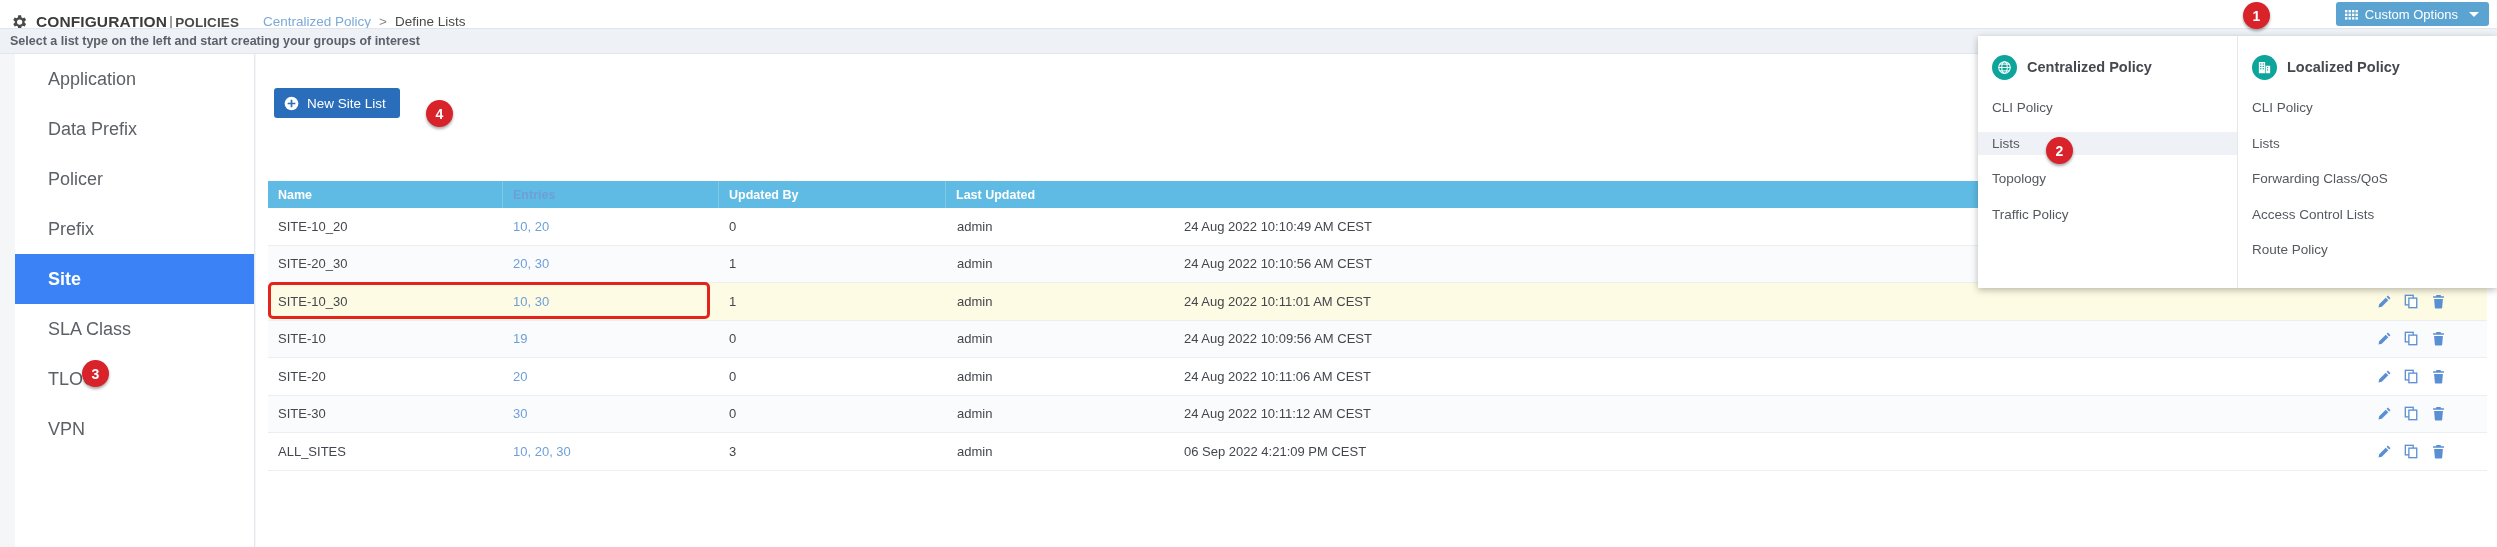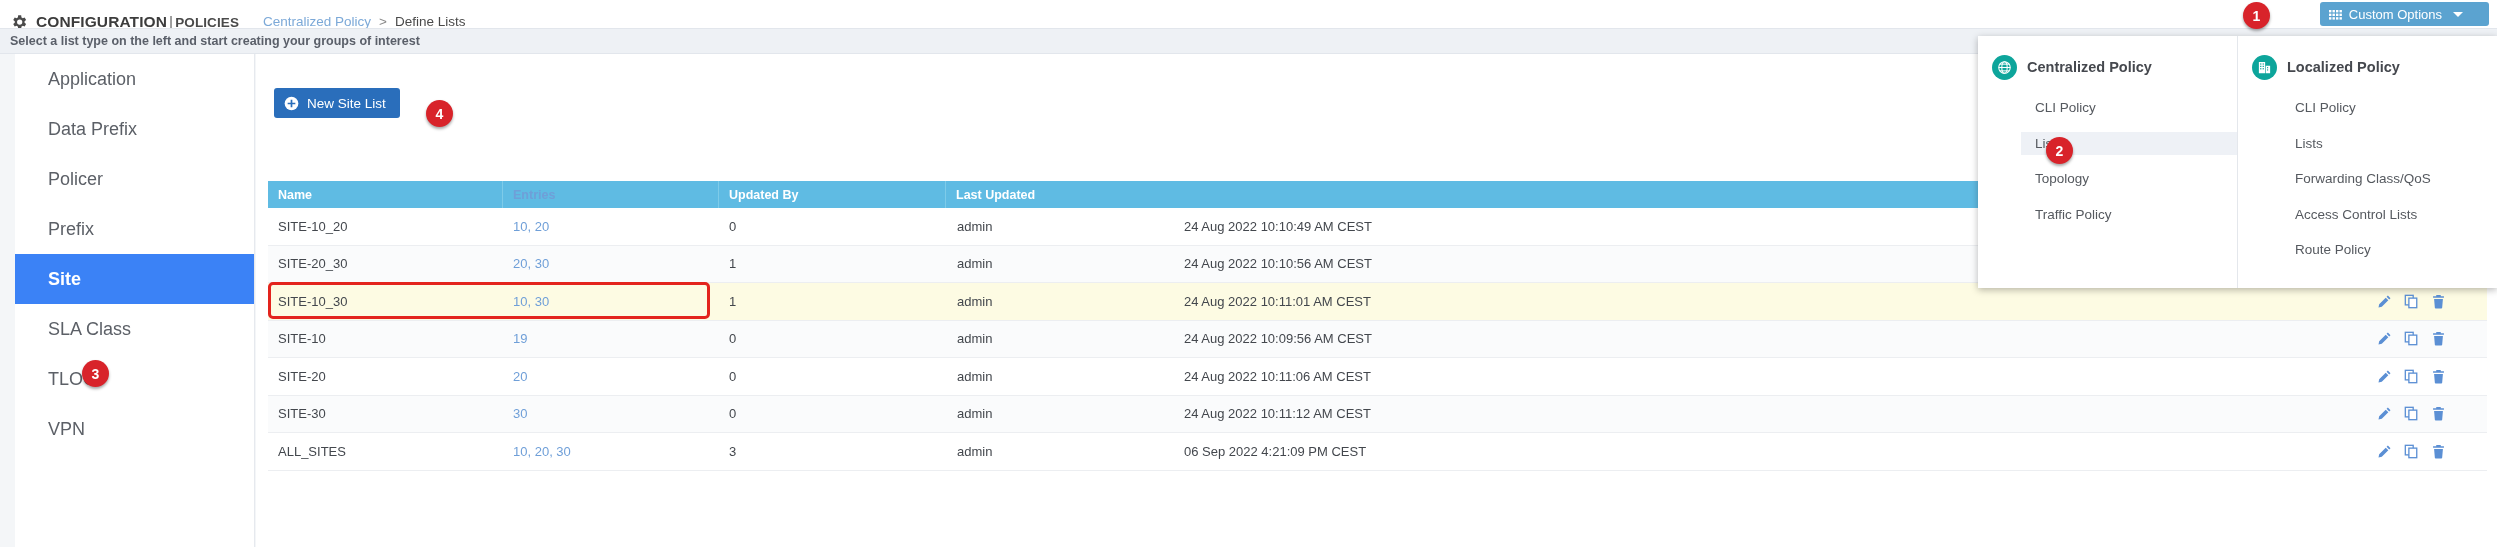--- a/index.html
+++ b/index.html
@@ -25,21 +25,21 @@
   .app-title .sect { font-weight:bold; font-size:13.5px; color:#4a4a4a; }
   .crumbs { margin-left:24px; display:flex; align-items:center; font-size:13.5px; white-space:nowrap;}
   .crumb-link { color:#7ca9d8; cursor:pointer; }
   .crumb-sep { color:#8a8a8a; padding:0 8px; }
   .crumb-cur { color:#4a4a4a; }
 
   
   .custom-opts {
     position:absolute; right:8px; top:2px; height:24px;
     background:#5ba3d0; color:#fff; border-radius:3px;
-    display:flex; align-items:center; padding:0 26px 0 9px;
+    display:flex; align-items:center; padding:0 10px 0 9px;
     font-size:13px; cursor:pointer; white-space:nowrap; gap:7px;
   }
   .grid-ico { width:13px; height:11px; display:block; }
   .caret-dn {
     width:0;height:0;border-left:5px solid transparent;border-right:5px solid transparent;
     border-top:5px solid #fff; margin-left:4px;
   }
 
   
   .subbar {
@@ -113,21 +113,21 @@
   }
   .dd-col { width:259px; position:relative; padding-top:16px; }
   .dd-col.right { border-left:1px solid #e4e7ec; }
   .dd-head { display:flex; align-items:center; padding-left:14px; height:30px; gap:10px; }
   .dd-circle {
     width:25px; height:25px; border-radius:50%; background:#0da59b;
     display:flex; align-items:center; justify-content:center; flex:0 0 25px;
   }
   .dd-circle svg { width:15px; height:15px; display:block; color:#fff; }
   .dd-title { font-size:14.5px; font-weight:bold; color:#45484e; white-space:nowrap; }
-  .dd-list { margin-top:14px;padding-left:43px; }
+  .dd-list { margin-top:14px; }
   .dd-item {
     height:23.5px; display:flex; align-items:center; padding-left:14px;
     font-size:13.5px; color:#55595f; cursor:pointer; margin-bottom:12px;
   }
   .dd-item.hl { background:#eef1f6; }
 
   
   .badge {
     position:absolute; width:27px; height:27px; border-radius:50%;
     background:#d8232a; color:#fff; font-size:14px; font-weight:bold;

